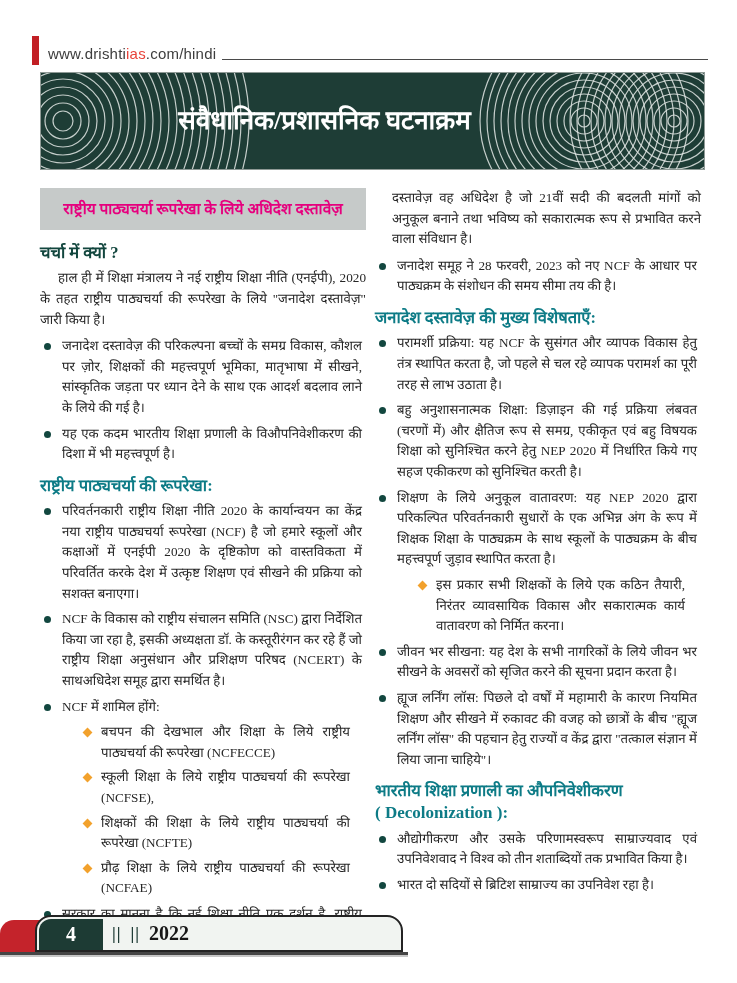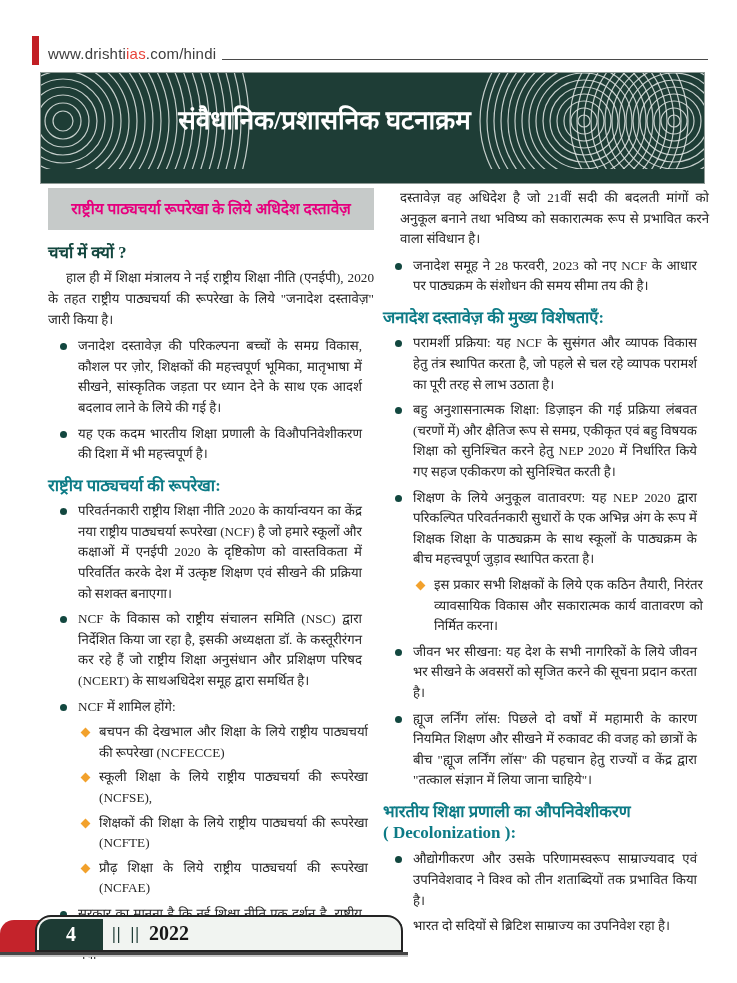--- a/index.html
+++ b/index.html
@@ -11,48 +11,48 @@
   }
 
   
   .urlbar { position:absolute; top:36px; left:32px; right:29px; display:flex; align-items:flex-end; }
   .red-bar { width:7px; height:29px; background:#c21f25; margin-right:9px; align-self:flex-start; }
   .url-text { font-family:"Liberation Sans","DejaVu Sans",sans-serif; font-size:15px; color:#3d3d3d; letter-spacing:.2px; padding-bottom:3px; white-space:nowrap; }
   .url-hl { color:#e8433a; }
   .url-rule { flex:1; border-bottom:1.5px solid #4a4a4a; margin:0 0 5px 6px; }
 
   
-  .banner { position:absolute; top:72px; left:40px; width:665px; height:112px;
+  .banner { position:absolute; top:72px; left:40px; width:665px; height:98px;
     background:#1e3d36; border:1px solid #8f9a96; overflow:hidden; }
   .banner svg { position:absolute; left:0; top:0; }
   .banner circle { fill:none; stroke:#e3e8e5; stroke-width:1.2; opacity:.85; }
   .banner-title { position:relative; z-index:2; margin:0 96px 0 0; color:#ffffff; text-align:center;
     font-size:26px; font-weight:bold; line-height:96px; }
 
   
-  .columns { position:absolute; top:186px; left:48px; width:665px; display:flex; gap:9px; }
+  .columns { position:absolute; top:186px; left:40px; width:665px; display:flex; gap:9px; }
   .col { width:326px; font-size:13.2px; line-height:1.56; text-align:justify; }
 
   .lead-box { background:#c6cac9; color:#e6007e; font-weight:bold; font-size:15.5px;
     text-align:center; padding:9px 14px; line-height:1.55; margin:2px 0 12px; }
 
   h2.section { font-size:16.5px; margin:10px 0 5px; text-align:left; line-height:1.3; }
   .h-dark { color:#12463e; }
   .h-teal { color:#0d7b86; }
   .h-en { font-size:17px; }
 
   p.lead-para { margin:3px 0 6px; text-indent:18px; }
   p.cont-para { margin:2px 0 6px 17px; }
 
   ul.blist { list-style:none; margin:0; padding:0; }
-  ul.blist > li { display:flex; gap:11px; margin:5px 12px; }
+  ul.blist > li { display:flex; gap:11px; margin:5px 4px; }
   .dot { width:7px; height:7px; border-radius:50%; background:#12473f; flex:0 0 auto; margin-top:7px; }
   .diamond { width:7px; height:7px; background:#f2a12c; transform:rotate(45deg); flex:0 0 auto; margin-top:7px; }
   ul.sublist { list-style:none; margin:2px 0 2px 28px; padding:0; }
-  ul.sublist > li { display:flex; gap:10px; margin:4px 6px; }
+  ul.sublist > li { display:flex; gap:10px; margin:4px 16px; }
   .txt { flex:1; }
 
   
   .footer { position:absolute; left:0; top:915px; width:737px; height:50px; }
   .footer-red { position:absolute; left:0; top:5px; width:80px; height:32px;
     background:#c4232b; border-radius:14px 14px 0 0; }
   .footer-tab { position:absolute; left:35px; top:0; width:368px; height:37px;
     background:#f1f4f1; border:2px solid #232323; border-radius:16px 16px 0 0;
     display:flex; align-items:center; gap:9px; padding-right:12px; }
   .footer-page { width:64px; align-self:stretch; margin:2px 0 0 2px; background:#1d3b34; color:#ffffff;

